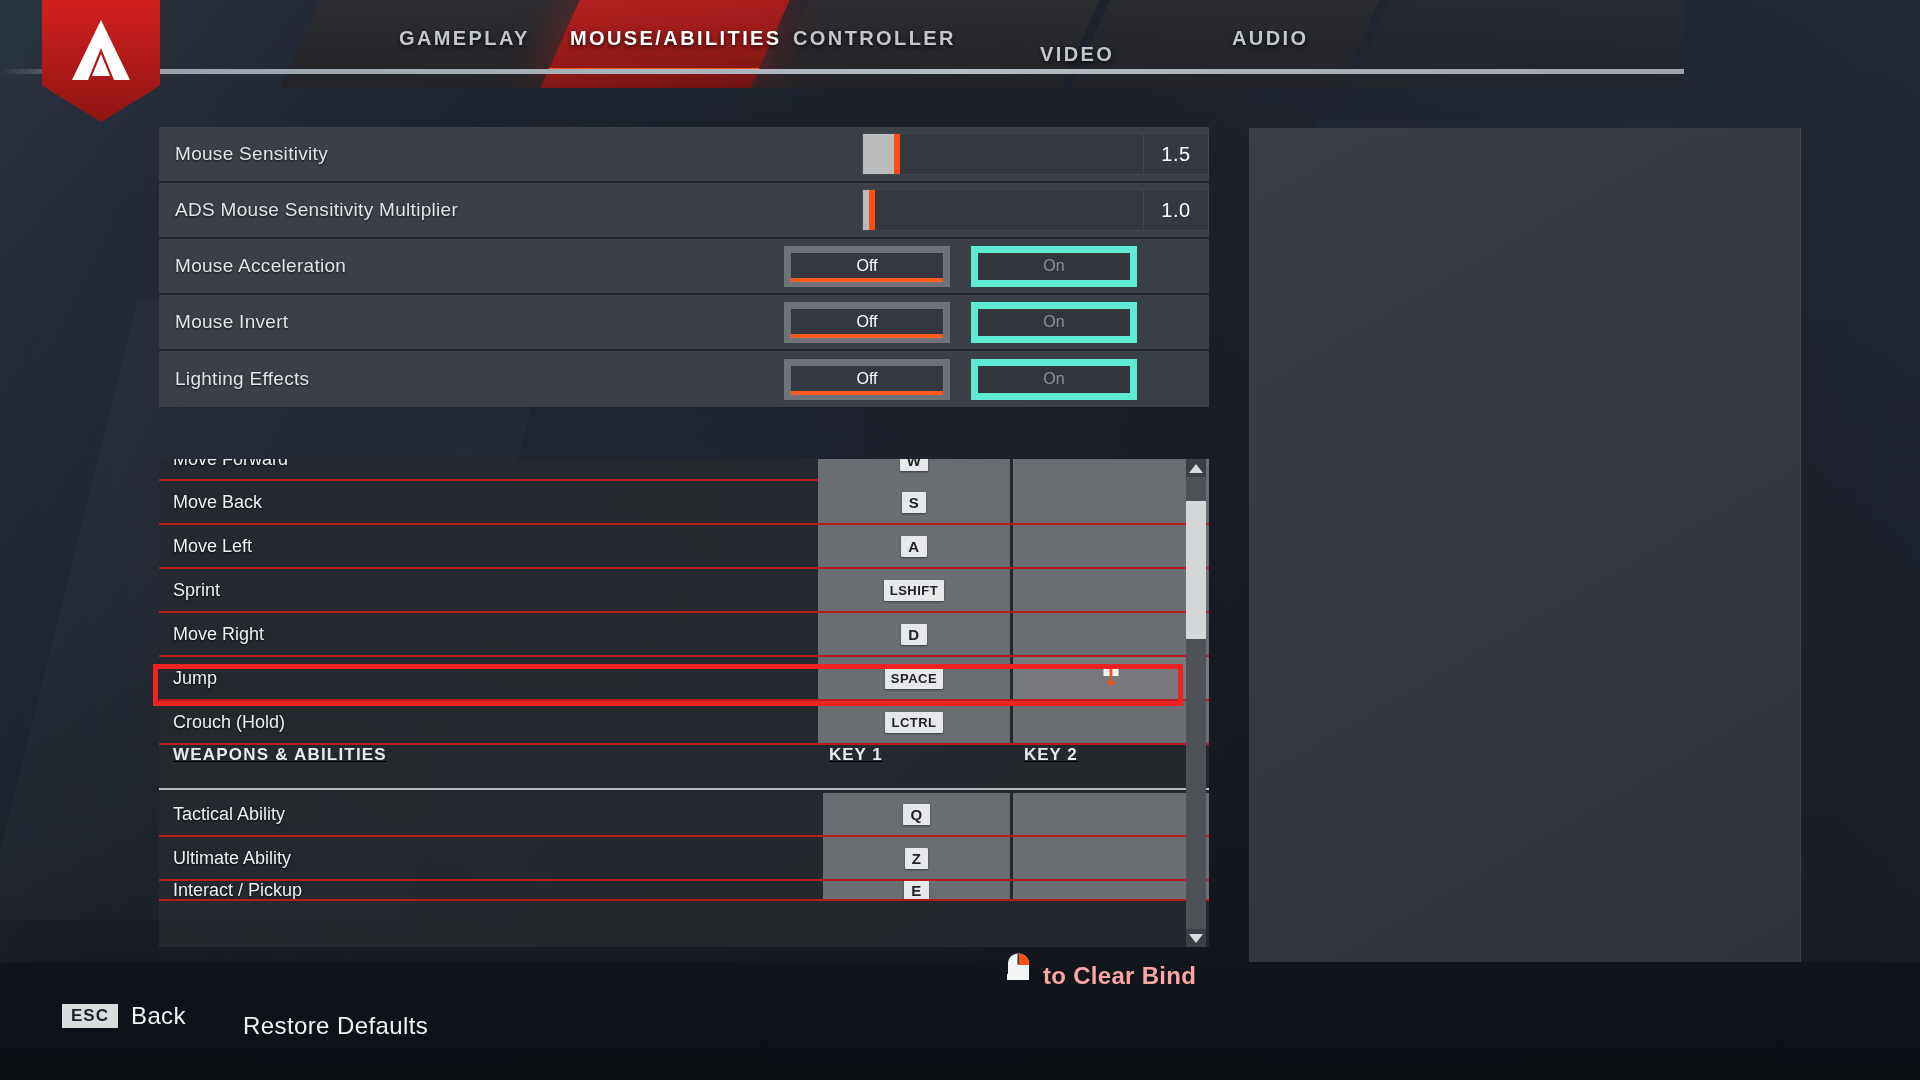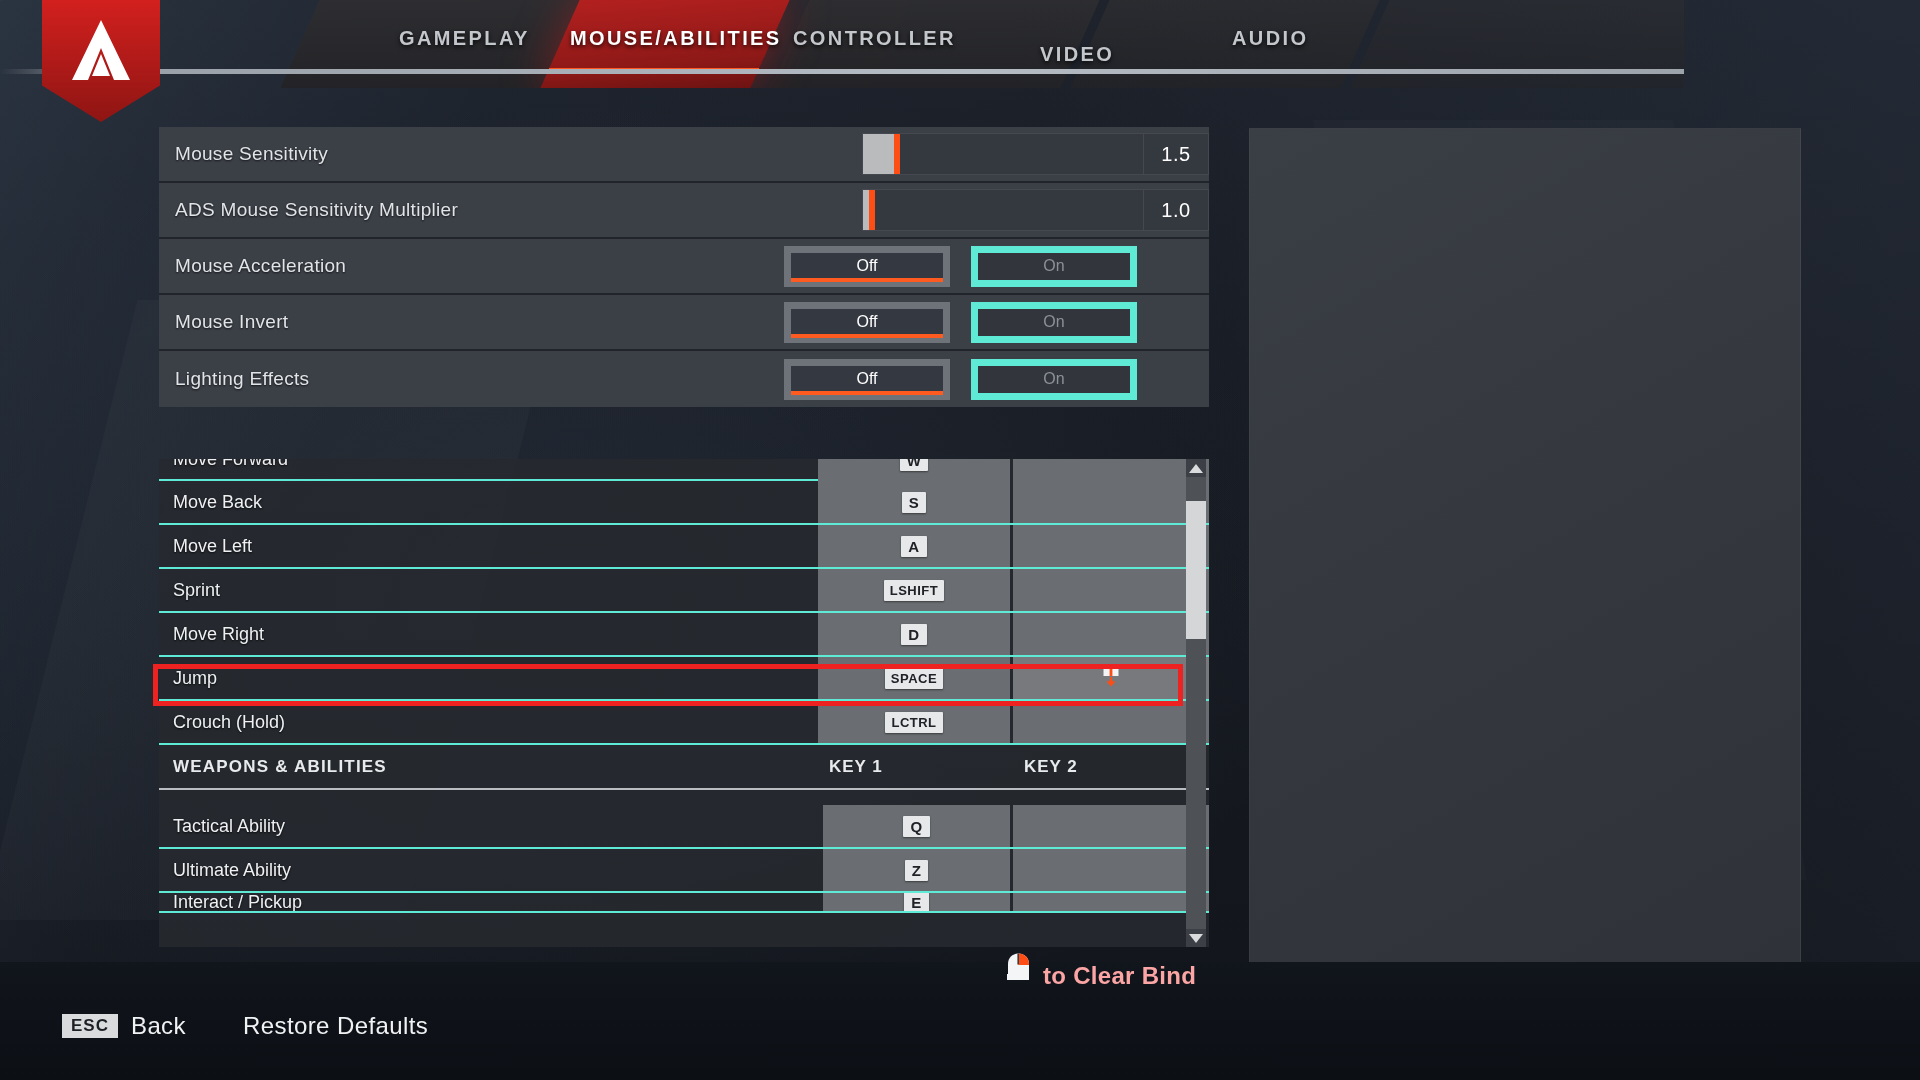--- a/index.html
+++ b/index.html
@@ -73,33 +73,33 @@
   .tg{ width:166px; height:41px; display:flex; align-items:center; justify-content:center;
      font-size:16px; cursor:pointer; position:relative;
      background:#32363c; border:7px solid #5eead4; color:#8c9097; }
   .tg.sel{ color:#fff; border-color:#6e7279; background:#343840; }
   .tg.sel::after{ content:""; position:absolute; left:0; right:0; bottom:-2px; height:4px; background:#ff5a1f; }
 
   
   #binds{ position:absolute; left:159px; top:459px; width:1050px; height:488px;
      overflow:hidden; background:rgba(38,41,47,.92); }
   .brow{ height:44px; display:flex; align-items:center; position:relative;
-     border-bottom:2px solid #5eead4; }
+     border-bottom:2px solid #b91c1c; }
   .brow .bname{ color:#eef0f2; font-size:18px; padding-left:14px; flex:1;
      text-shadow:0 1px 2px rgba(0,0,0,.8); }
   .keycell{ width:195px; height:42px; background:#6a6d71; border-right:3px solid #25282e;
      display:flex; align-items:center; justify-content:center; cursor:pointer; }
   .keycell.c2{ width:196px; border-right:none; }
   .chip{ background:#e6e8ea; color:#202227; font-size:15px; font-weight:700;
      padding:3px 7px; letter-spacing:.5px; line-height:1; border-radius:1px;
      box-shadow:0 1px 2px rgba(0,0,0,.45); }
   .chip.wide{ font-size:13px; padding:4px 6px; }
 
-  .hdrrow{ height:44px; display:flex; align-items:center; position:relative;
-     background:transparent; }
+  .hdrrow{ height:44px; display:flex; align-items:flex-start; position:relative;
+     background:transparent;text-decoration:underline; }
   .hdrrow .htitle{ color:#e8eaec; font-size:17px; letter-spacing:1.2px;
      padding-left:14px; flex:1; font-weight:700; }
   .hdrrow .hk{ width:195px; color:#e8eaec; font-size:17px; letter-spacing:1px;
      font-weight:700; padding-left:10px; }
   .hdr-underline{ position:absolute; left:0; right:0; bottom:-1px; height:2px; background:#b9bcc0; }
 
   
   .mwheel{ width:20px; height:26px; position:relative; }
 
   
@@ -119,21 +119,21 @@
   .tri.dn{ border-top:9px solid #d9dbdd; }
 
   
   #preview{ position:absolute; left:1249px; top:128px; width:552px; height:835px;
      background:linear-gradient(150deg,#3a3e45 0%,#35393f 45%,#2f3339 100%);
      border:1px solid rgba(255,255,255,.05); }
 
   
   #bottom{ position:absolute; left:0; bottom:0; width:1920px; height:118px;
      background:linear-gradient(180deg,#11151c 0%,#0c0f14 100%); }
-  #bottom .inner{ position:absolute; left:62px; top:50px; display:flex; align-items:center; }
+  #bottom .inner{ position:absolute; left:62px; top:40px; display:flex; align-items:center; }
   .esc-chip{ background:#d9dbdd; color:#1c1f24; font-size:17px; font-weight:700;
      padding:3px 9px; letter-spacing:1px; line-height:1.1; }
   .bbl{ color:#f0f2f4; font-size:24px; margin-left:13px; letter-spacing:.4px; }
   #restore{ position:absolute; left:243px; top:50px; color:#f0f2f4; font-size:24px;
      letter-spacing:.4px; cursor:pointer; }
   #clearbind{ position:absolute; right:null; left:1005px; top:948px;
      display:flex; align-items:center; gap:11px; }
   #clearbind .cbl{ color:#fca5a5; font-size:24px; font-weight:700; letter-spacing:.3px;margin-top:14px; }
 </style>
 </head>
@@ -285,21 +285,21 @@
     <div class="keycell c2"></div>
   </div>
 
   <div class="hdrrow">
     <div class="htitle">WEAPONS &amp; ABILITIES</div>
     <div class="hk">KEY 1</div>
     <div class="hk">KEY 2</div>
     <div class="hdr-underline"></div>
   </div>
 
-  <div class="brow" style="margin-top:16px;">
+  <div class="brow" style="margin-top:4px;">
     <div class="bname">Tactical Ability</div>
     <div class="keycell" style="width:190px;">
         <span class="chip">Q</span>
       </div>
     <div class="keycell c2"></div>
   </div>
 
   <div class="brow">
     <div class="bname">Ultimate Ability</div>
     <div class="keycell" style="width:190px;">

